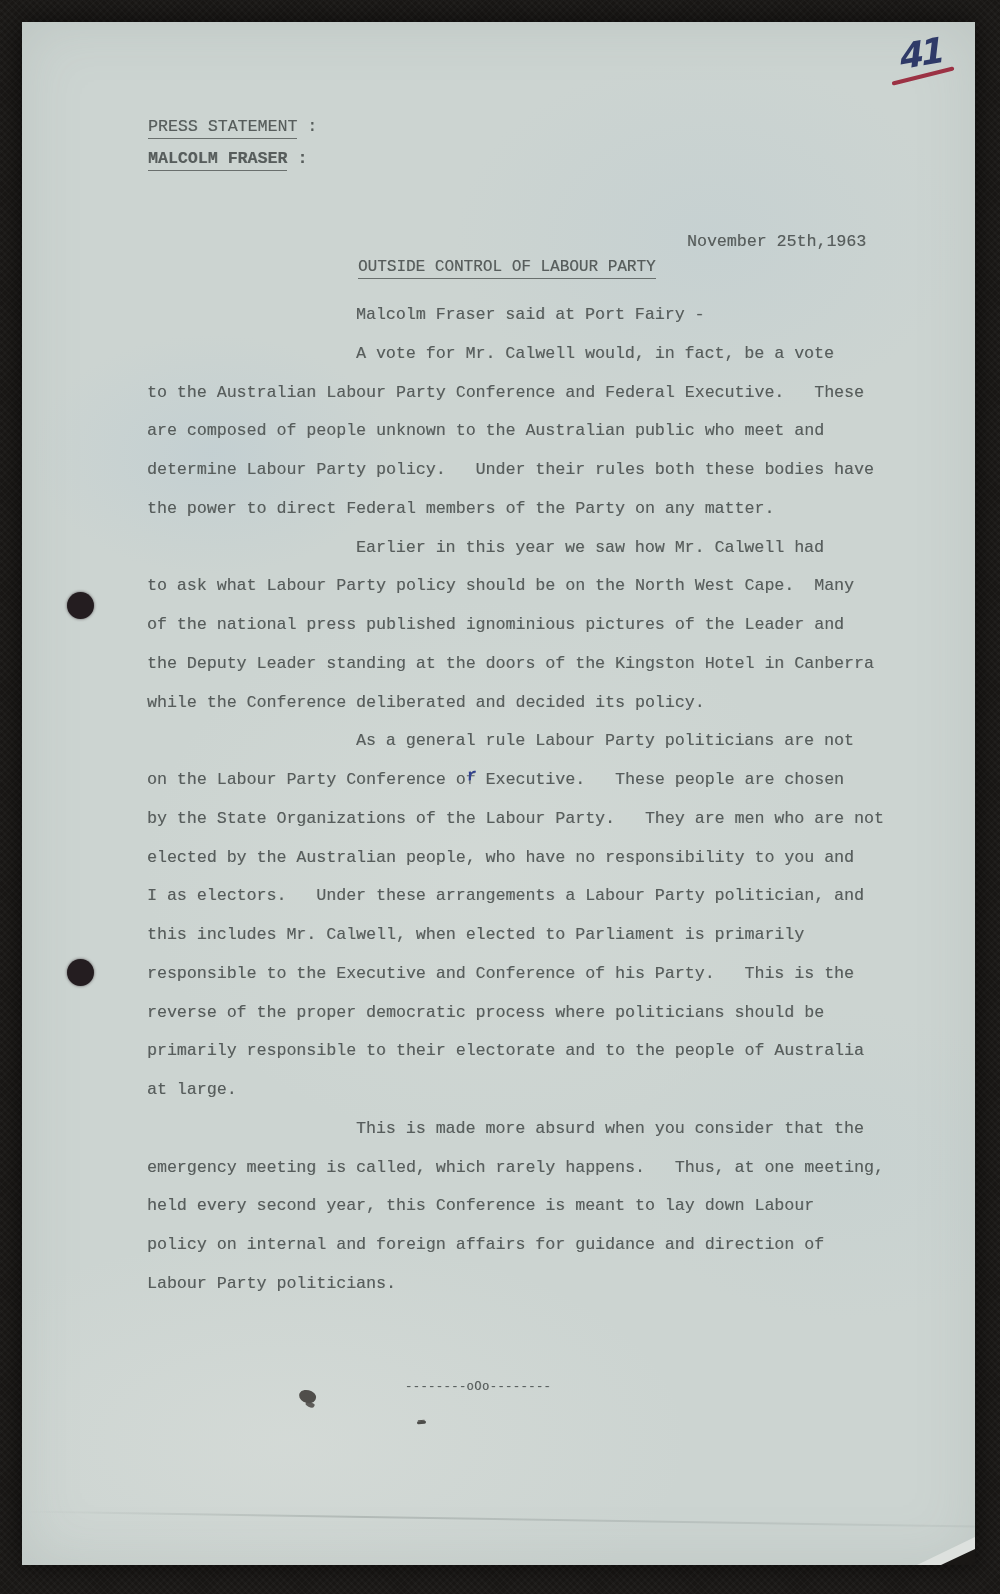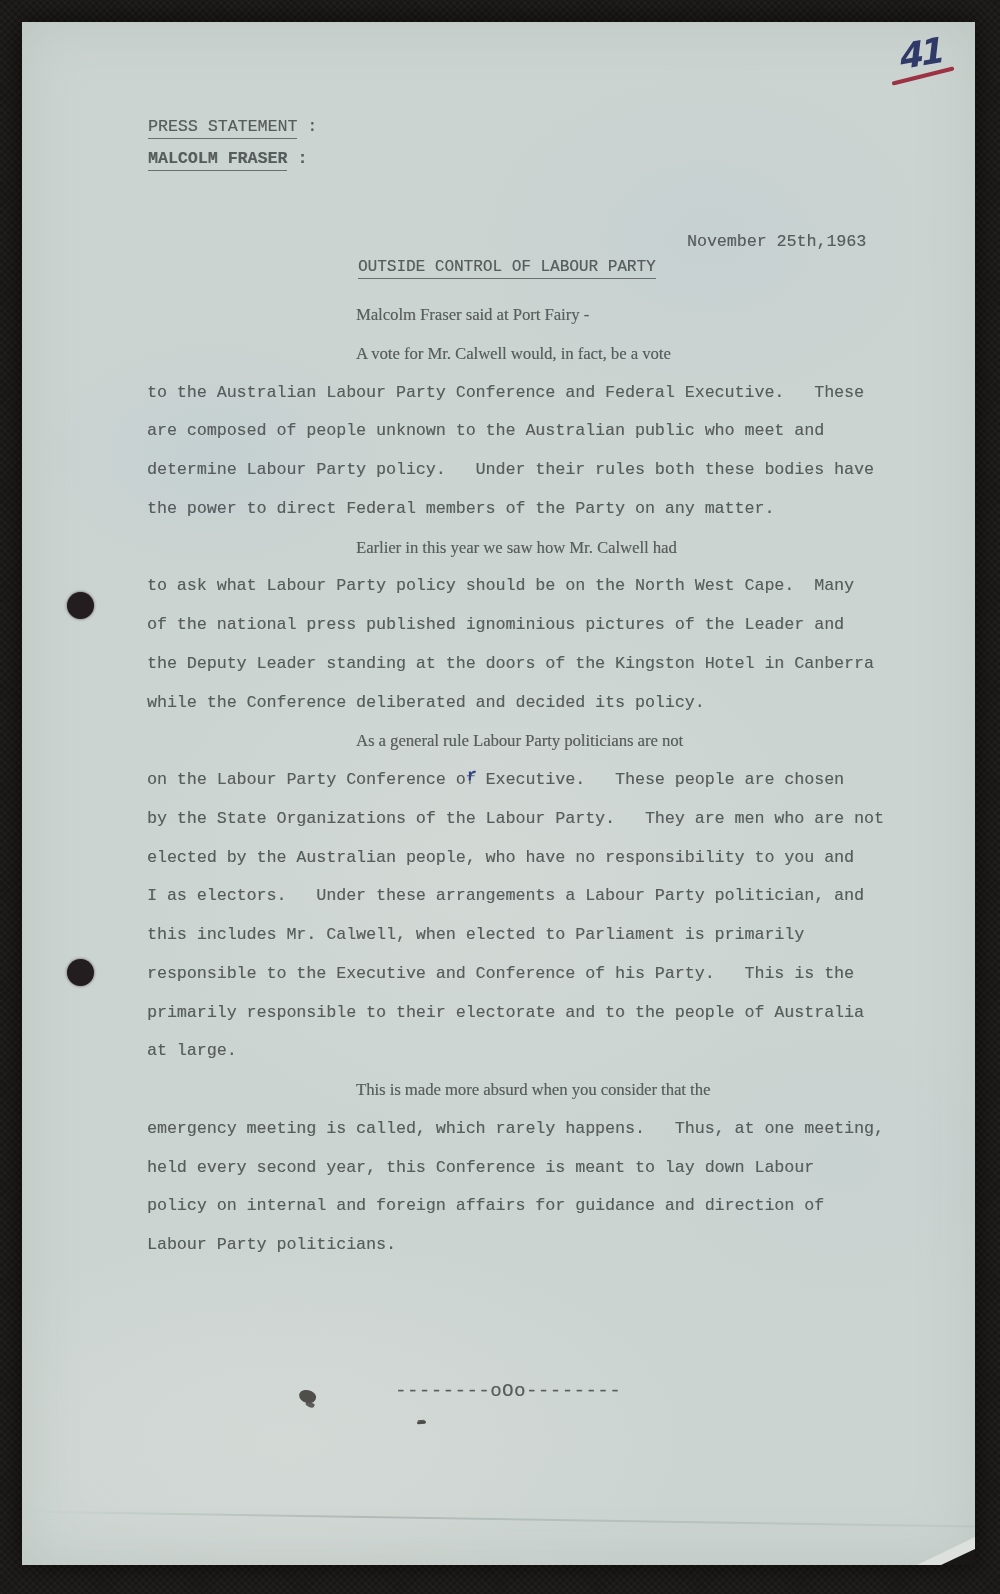--- a/index.html
+++ b/index.html
@@ -37,29 +37,29 @@
   }
   .title{
     position:absolute;left:336px;top:236px;font-size:16px;white-space:pre;
     text-shadow:0.4px 0.4px 0.6px rgba(87,93,92,0.5);
   }
   .body{
     position:absolute;left:125px;top:274px;width:790px;font-size:16.6px;
     text-shadow:0.4px 0.4px 0.6px rgba(87,93,92,0.45);
   }
   .line{white-space:pre;height:38.75px;line-height:38.75px;}
-  .line.indent{padding-left:209px;font-family:Liberation Serif, serif;}
+  .line.indent{padding-left:209px;}
   .corr{position:relative;display:inline-block;}
   .corr .typed-char{opacity:0.75;}
   .corr .overwrite{
     position:absolute;left:1px;top:-4px;color:#31418e;font-weight:bold;
     font-style:italic;transform:rotate(-8deg);text-shadow:none;
   }
   .endmark{
-    position:absolute;left:373px;top:1358px;font-size:19px;white-space:pre;
+    position:absolute;left:383px;top:1358px;font-size:12px;white-space:pre;
     letter-spacing:0.5px;text-shadow:0.4px 0.4px 0.6px rgba(87,93,92,0.5);
   }
   .punch-hole{
     position:absolute;width:27px;height:27px;border-radius:50%;
     background:#241d20;box-shadow:0 0 3px rgba(40,32,36,0.7);
   }
   .hole-1{left:45px;top:570px;}
   .hole-2{left:45px;top:937px;}
   .pg-num{
     position:absolute;left:878px;top:10px;width:60px;height:50px;
@@ -130,20 +130,21 @@
         <div class="line">of the national press published ignominious pictures of the Leader and</div>
         <div class="line">the Deputy Leader standing at the doors of the Kingston Hotel in Canberra</div>
         <div class="line">while the Conference deliberated and decided its policy.</div>
         <div class="line indent">As a general rule Labour Party politicians are not</div>
         <div class="line"><span>on the Labour Party Conference o</span><span class="corr"><span class="typed-char">f</span><span class="overwrite">r</span></span><span> Executive.   These people are chosen</span></div>
         <div class="line">by the State Organizations of the Labour Party.   They are men who are not</div>
         <div class="line">elected by the Australian people, who have no responsibility to you and</div>
         <div class="line">I as electors.   Under these arrangements a Labour Party politician, and</div>
         <div class="line">this includes Mr. Calwell, when elected to Parliament is primarily</div>
         <div class="line">responsible to the Executive and Conference of his Party.   This is the</div>
+        <div class="line">reverse of the proper democratic process where politicians should be</div>
         <div class="line">primarily responsible to their electorate and to the people of Australia</div>
         <div class="line">at large.</div>
         <div class="line indent">This is made more absurd when you consider that the</div>
         <div class="line">emergency meeting is called, which rarely happens.   Thus, at one meeting,</div>
         <div class="line">held every second year, this Conference is meant to lay down Labour</div>
         <div class="line">policy on internal and foreign affairs for guidance and direction of</div>
         <div class="line">Labour Party politicians.</div>
       </div>
 
     <div class="endmark">--------oOo--------</div>

